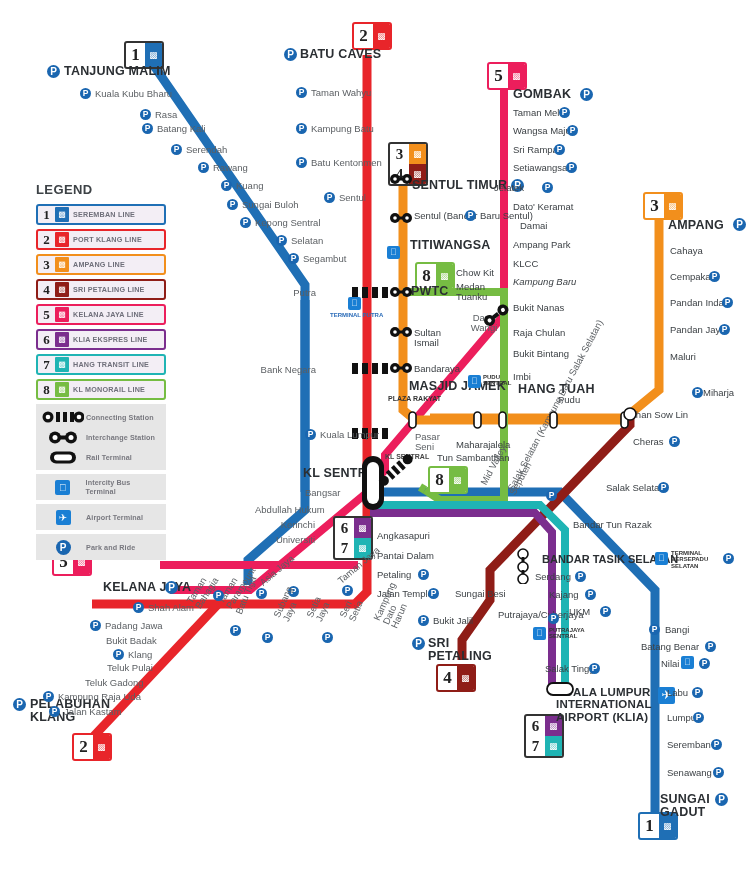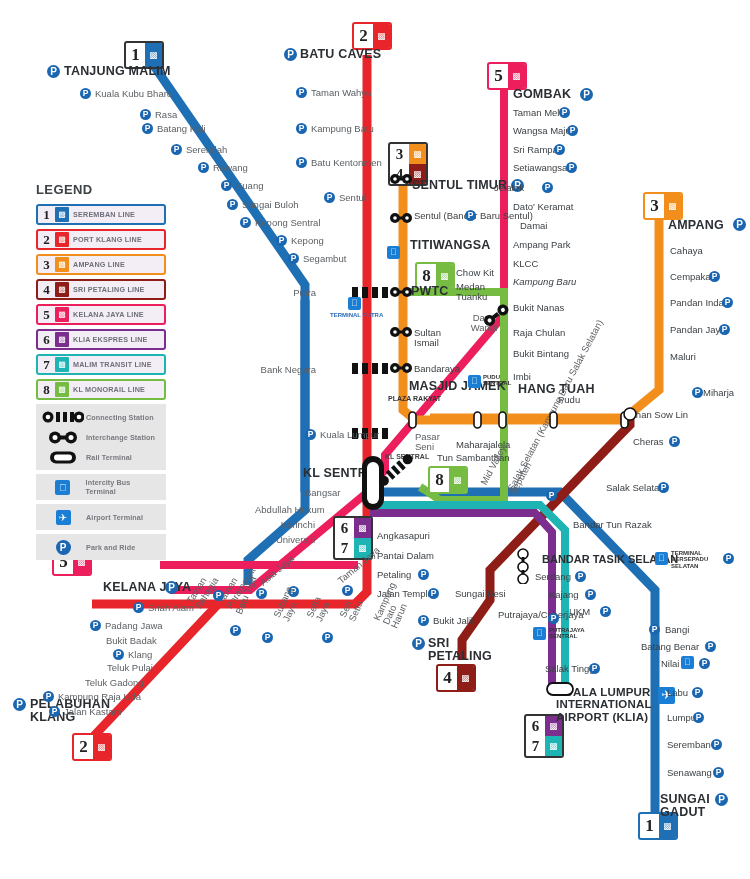--- a/index.html
+++ b/index.html
@@ -280,21 +280,21 @@
 <div class="lbl" style="left:186px;top:145px;">Serendah</div>
 <div class="pico" style="left:171px;top:144px;">P</div>
 <div class="lbl" style="left:213px;top:163px;">Rawang</div>
 <div class="pico" style="left:198px;top:162px;">P</div>
 <div class="lbl" style="left:236px;top:181px;">Kuang</div>
 <div class="pico" style="left:221px;top:180px;">P</div>
 <div class="lbl" style="left:242px;top:200px;">Sungai Buloh</div>
 <div class="pico" style="left:227px;top:199px;">P</div>
 <div class="lbl" style="left:255px;top:218px;">Kepong Sentral</div>
 <div class="pico" style="left:240px;top:217px;">P</div>
-<div class="lbl" style="left:291px;top:236px;">Kepong</div>
+<div class="lbl" style="left:291px;top:236px;">Selatan</div>
 <div class="pico" style="left:276px;top:235px;">P</div>
 <div class="lbl" style="left:303px;top:254px;">Segambut</div>
 <div class="pico" style="left:288px;top:253px;">P</div>
 <div class="lbl r" style="left:280px;top:288px;width:36px;">Putra</div>
 <div class="lbl r" style="left:250px;top:365px;width:66px;">Bank Negara</div>
 <div class="lbl" style="left:320px;top:430px;">Kuala Lumpur</div>
 <div class="pico" style="left:305px;top:429px;">P</div>
 
 <div class="lbl" style="left:305px;top:488px;">Bangsar</div>
 <div class="lbl r" style="left:255px;top:505px;width:60px;">Abdullah Hukum</div>
@@ -463,21 +463,21 @@
     <div class="t">KELANA JAYA LINE</div>
   </div>
   <div class="lgrow" style="border-color:#7b2e8e;">
     <div class="n">6</div>
     <div class="c" style="background:#7b2e8e;">▩</div>
     <div class="t">KLIA EKSPRES LINE</div>
   </div>
   <div class="lgrow" style="border-color:#1fb4b4;">
     <div class="n">7</div>
     <div class="c" style="background:#1fb4b4;">▩</div>
-    <div class="t">MALIM TRANSIT LINE</div>
+    <div class="t">HANG TRANSIT LINE</div>
   </div>
   <div class="lgrow" style="border-color:#76bc43;">
     <div class="n">8</div>
     <div class="c" style="background:#76bc43;">▩</div>
     <div class="t">KL MONORAIL LINE</div>
   </div>
 
   <div class="lgbox">
     <div class="lgitem">
       <div class="gfx">

